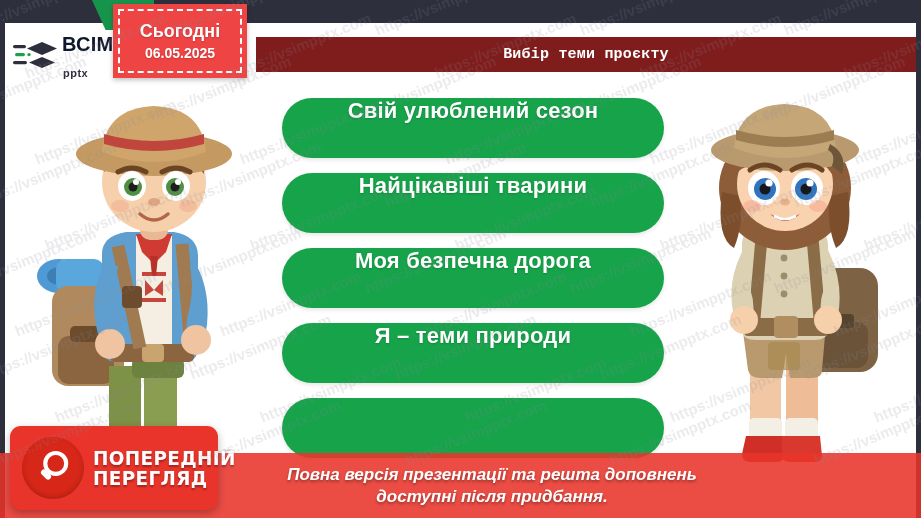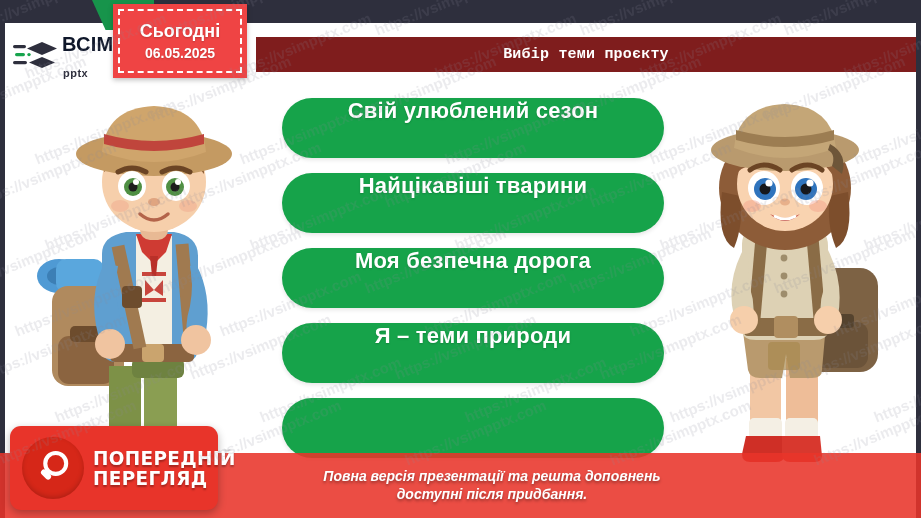--- a/index.html
+++ b/index.html
@@ -139,21 +139,21 @@
 
   
   .footer-banner {
     position:absolute; left:0; bottom:0;
     width:921px; height:65px;
     background:rgba(232,52,42,0.88);
     display:flex; align-items:center; justify-content:center;
     z-index:30;
   }
   .footer-text {
-    color:#ffffff; font-size:14px; font-weight:700;
+    color:#ffffff; font-size:17px; font-weight:700;
     font-style:italic; text-align:center; line-height:1.28;
     text-shadow:0 2px 3px rgba(0,0,0,.35);
     max-width:620px;
     margin-left:63px;
   }
 
   
   .watermark {
     position:absolute; inset:0; z-index:60;
     pointer-events:none; opacity:.16;

